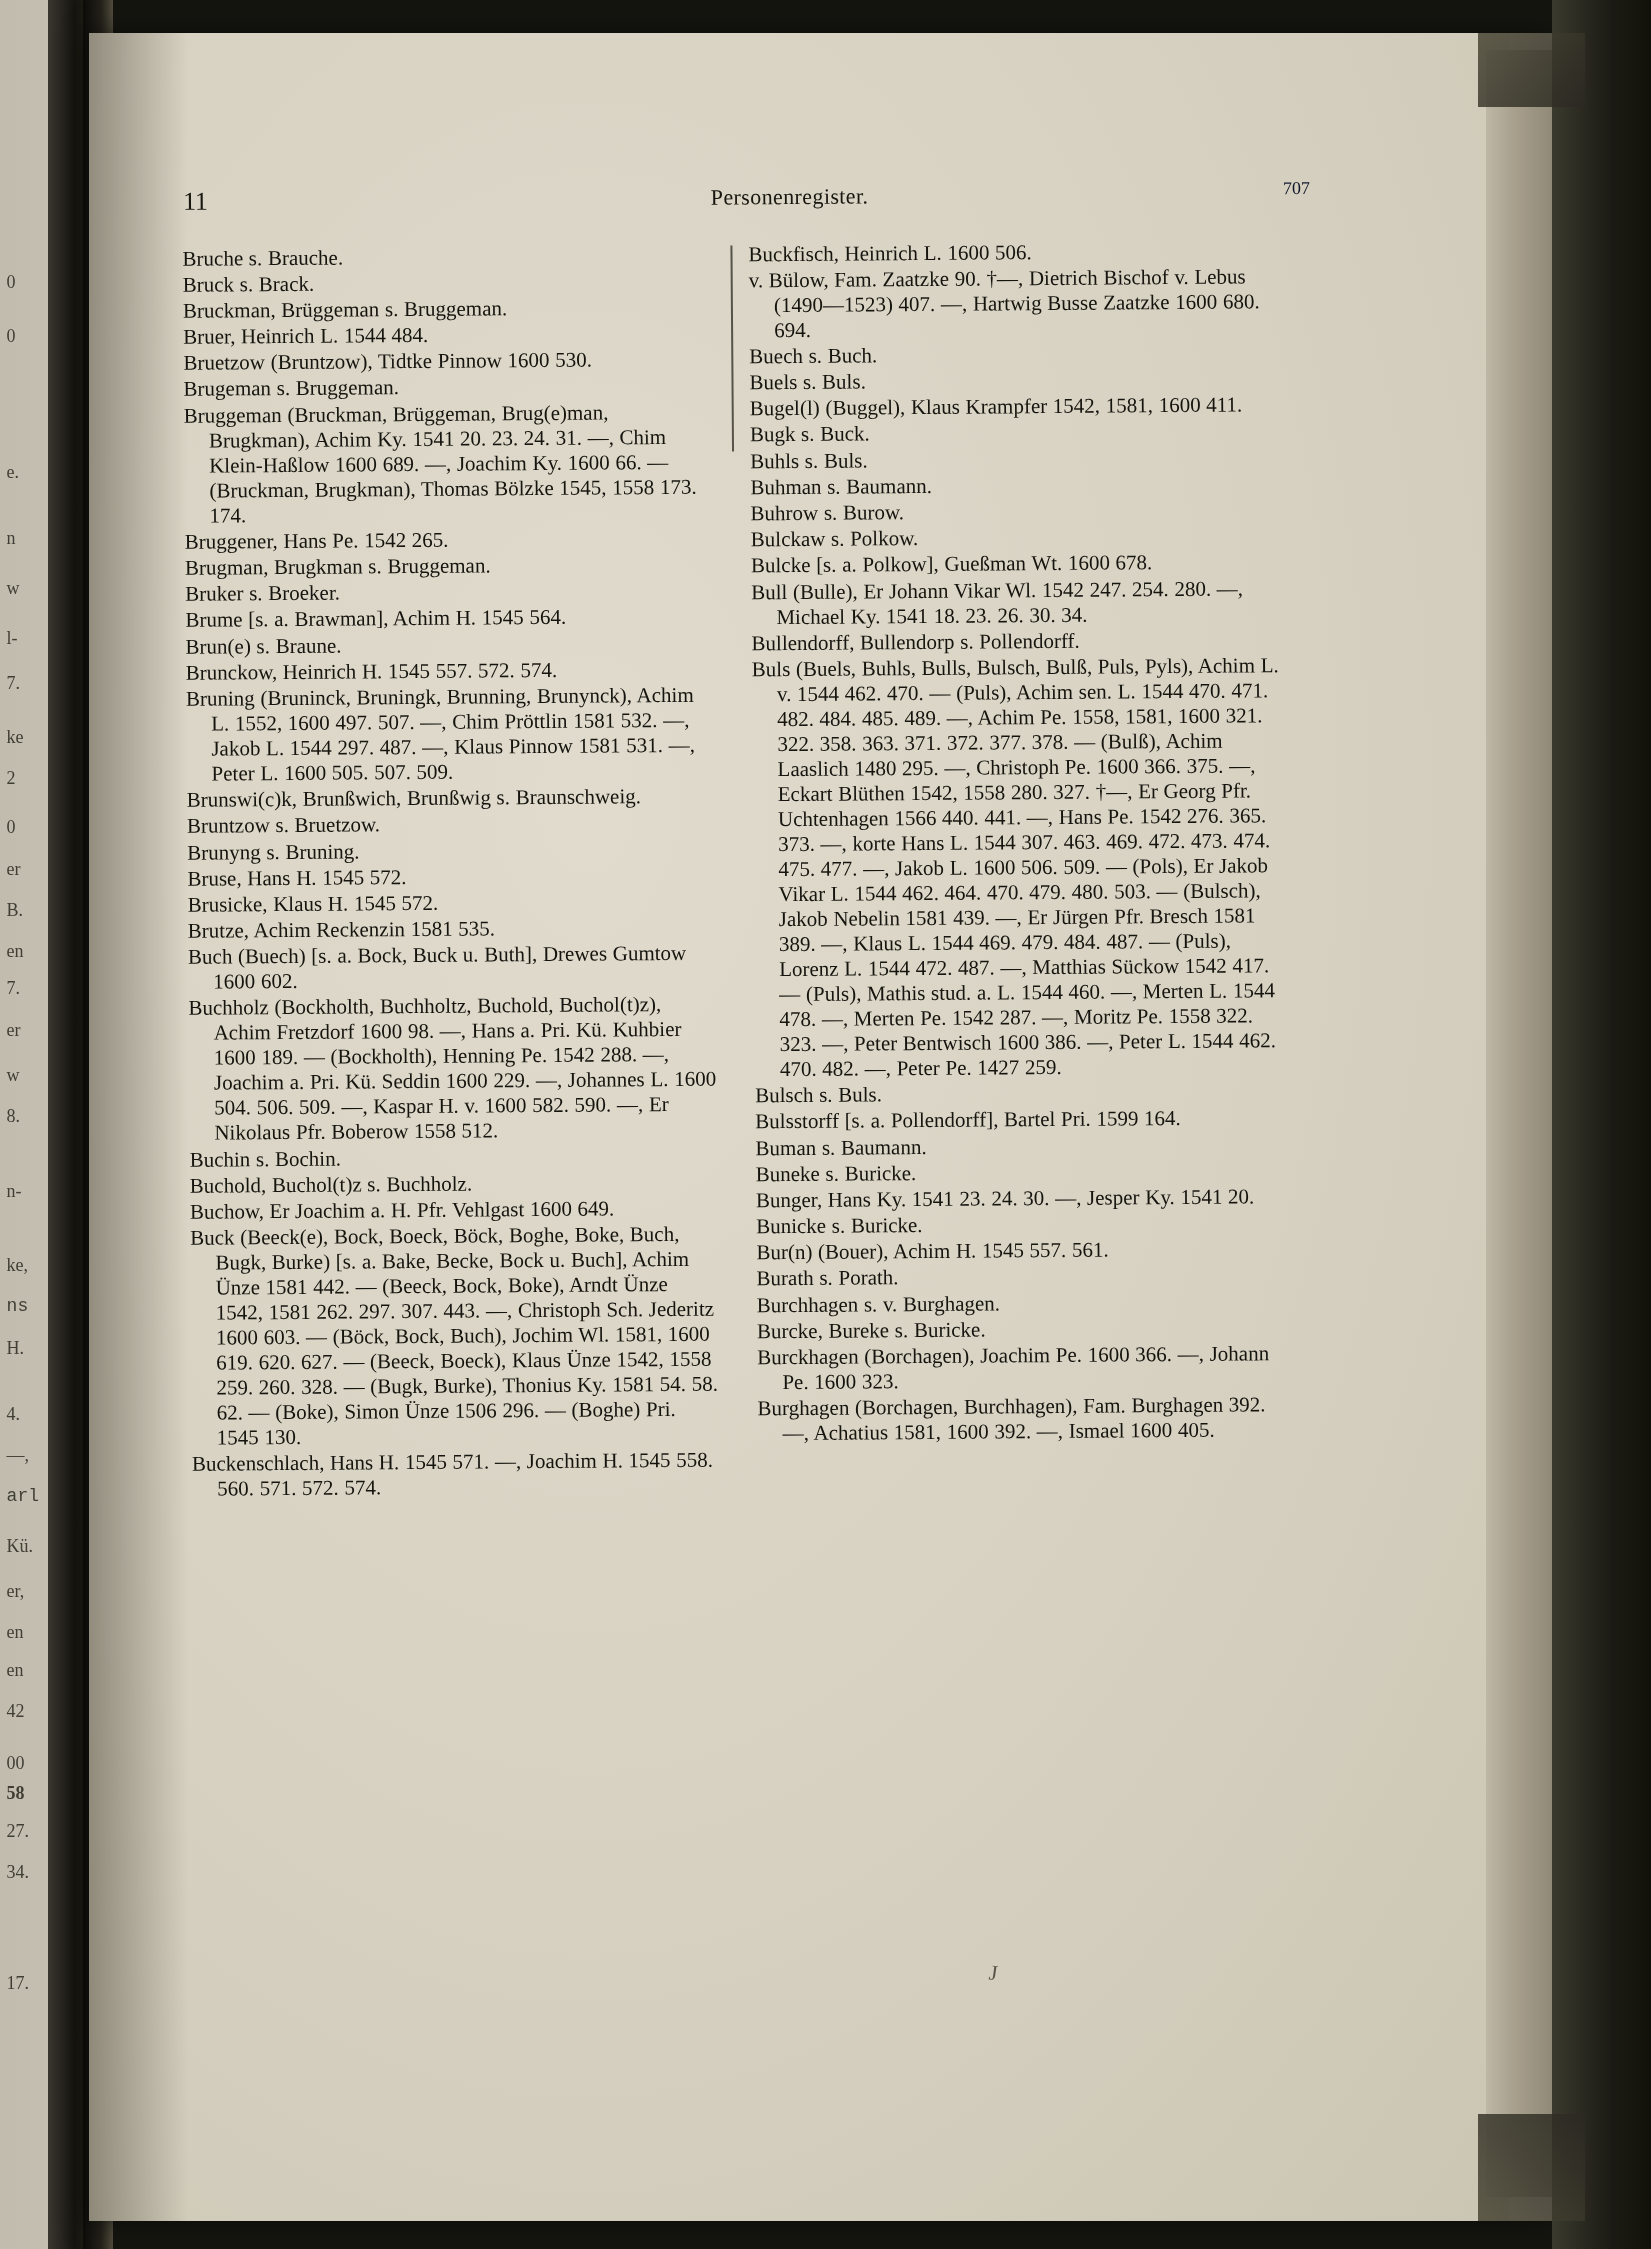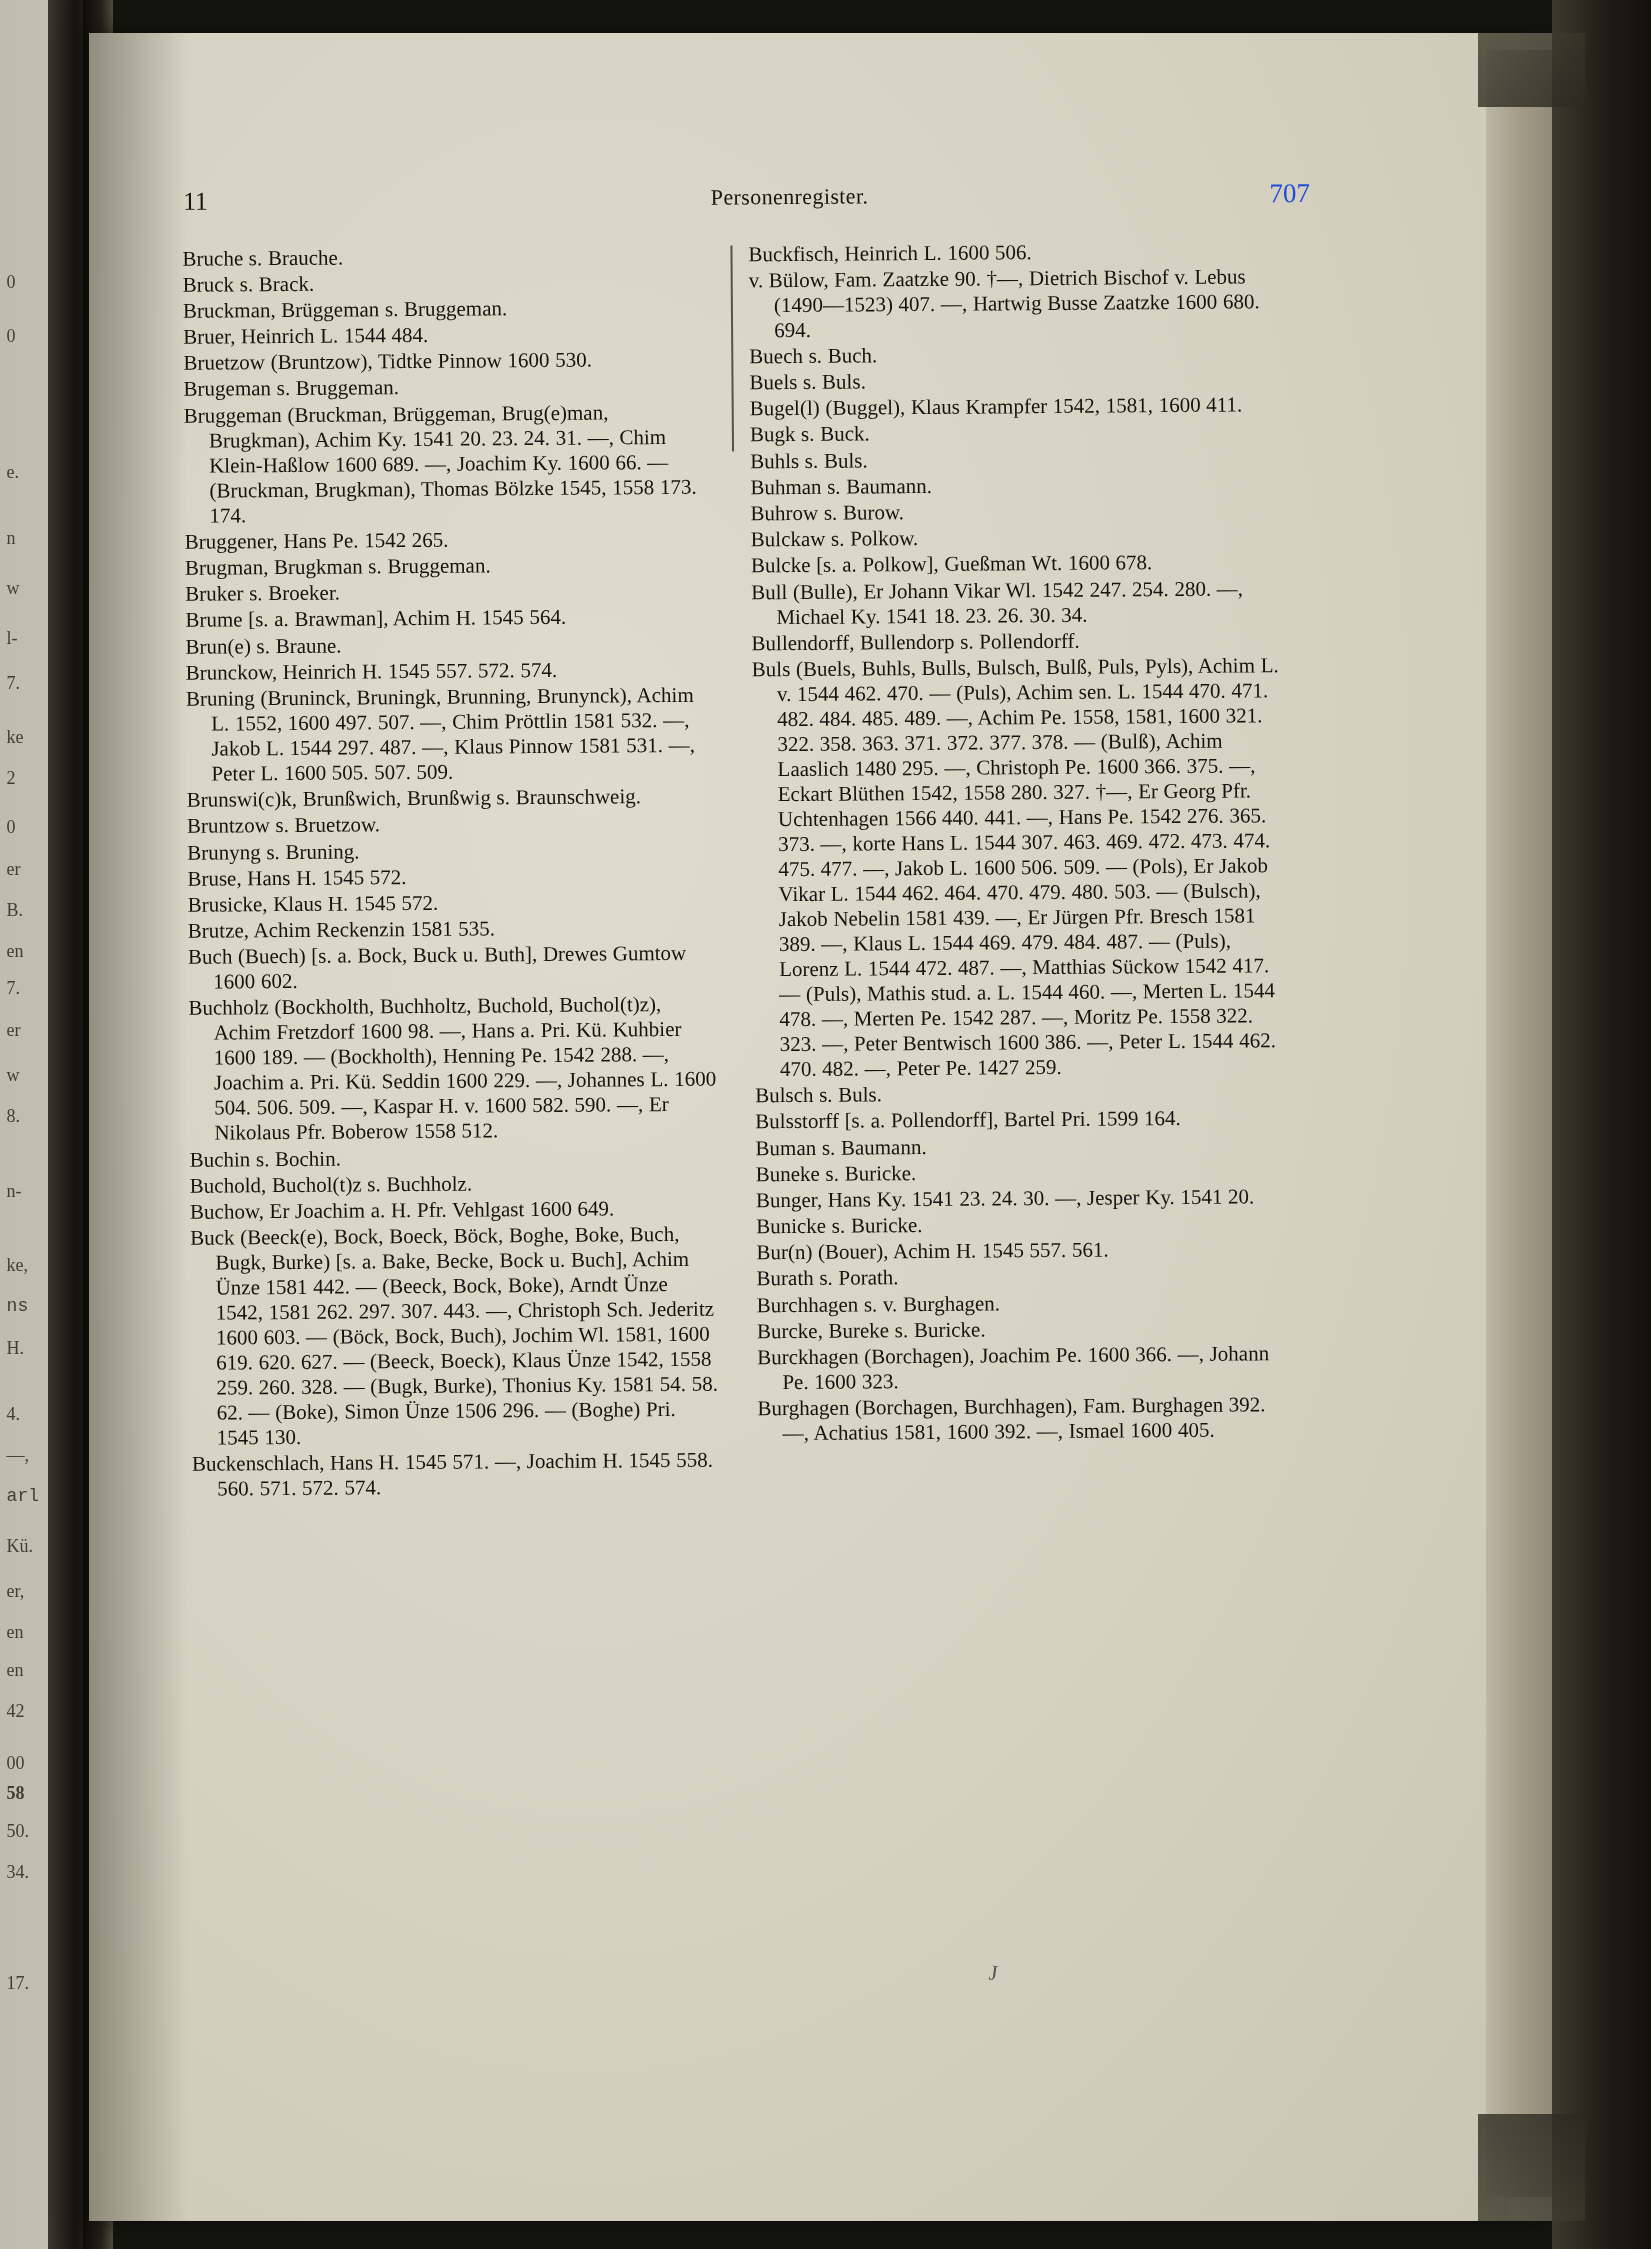--- a/index.html
+++ b/index.html
@@ -120,22 +120,22 @@
     position: absolute;
     left: 0; right: 0; top: 1.7px;
     text-align: center;
     font-size: 22px;
     letter-spacing: 0.4px;
     color: #17160f;
   }
   .folio-right {
     position: absolute;
     right: 132px; top: 0;
-    font-size: 27px;
-    color: #1d4ed8;
+    font-size: 18px;
+    color: #0f172a;
   }
 
   .columns {
     position: relative;
     display: flex;
     gap: 38px;
     padding-left: 45px;
   }
   .col {
     width: 528px;
@@ -304,18 +304,18 @@
       <div class="margin-frag" style="top: 1404px;">4.</div>
       <div class="margin-frag" style="top: 1445px;">—,</div>
       <div class="margin-frag" style="top: 1486px; font-family: Liberation Mono, monospace;">arl</div>
       <div class="margin-frag" style="top: 1536px;">Kü.</div>
       <div class="margin-frag" style="top: 1581px;">er,</div>
       <div class="margin-frag" style="top: 1622px;">en</div>
       <div class="margin-frag" style="top: 1660px;">en</div>
       <div class="margin-frag" style="top: 1701px;">42</div>
       <div class="margin-frag" style="top: 1753px;">00</div>
       <div class="margin-frag" style="top: 1783px; font-weight: bold;">58</div>
-      <div class="margin-frag" style="top: 1821px;">50.</div>
+      <div class="margin-frag" style="top: 1821px;">27.</div>
       <div class="margin-frag" style="top: 1862px;">34.</div>
       <div class="margin-frag" style="top: 1973px;">17.</div>
     </div>
 </div>
 
 
 </body></html>

